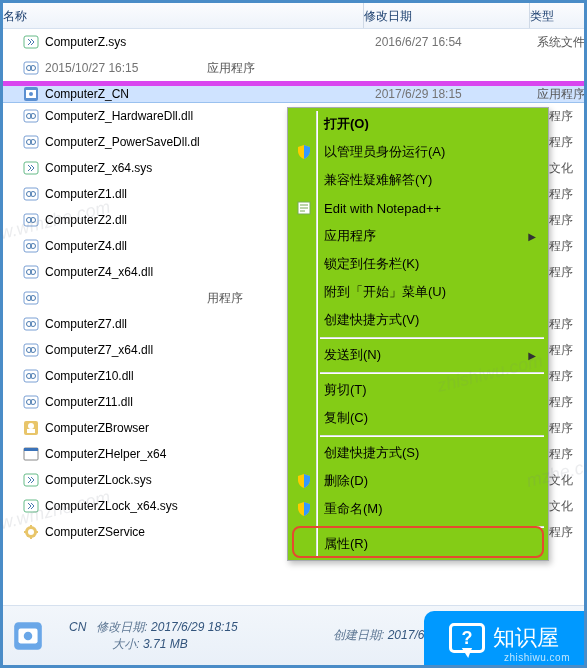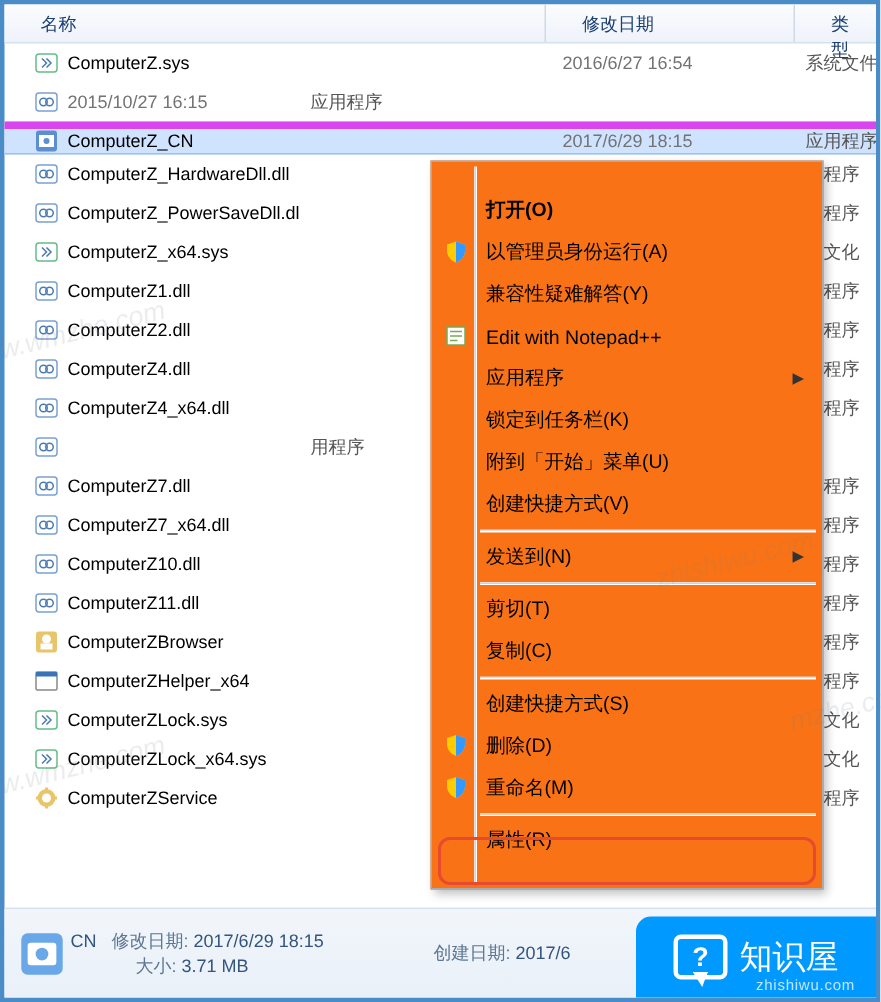--- a/index.html
+++ b/index.html
@@ -1,51 +1,51 @@
 <!DOCTYPE html>
 <html><head>
 <meta charset="utf-8">
 <style>
 * { margin: 0; padding: 0; box-sizing: border-box; font-family: "Microsoft YaHei", Tahoma, sans-serif; }
 body { width: 587px; height: 668px; background: #fff; overflow: hidden; font-size: 12px; position: relative; }
 
 .frame { border: 3px solid #4a8cc7; width: 587px; height: 668px; position: relative; background: #fff; }
 
 .header { display: flex; height: 26px; background: linear-gradient(#fbfcfe,#eef3fa); border-bottom: 1px solid #d6e1ef; color: #1a3e6e; }
-.header .col { padding: 5px 10px 5px 24px; position: relative; }
+.header .col { padding: 5px 10px 5px 0; position: relative; }
 .header .sep { width: 1px; background: #cfd9e6; height: 100%; }
 .c-name { width: 360px; }
 .c-date { width: 165px; }
 .c-type { flex: 1; }
 
 .list { position: relative; }
 .row { display: flex; align-items: center; height: 26px; padding-left: 20px; }
 .row .ico { width: 16px; height: 16px; margin-right: 6px; position: relative; }
 .row .name { flex: 0 0 330px; white-space: nowrap; overflow: hidden; }
 .row .date { flex: 0 0 162px; color: #737373; }
 .row .type { flex: 1; color: #555; white-space: nowrap; overflow: hidden; }
 .row.sel { background: #cfe3ff; border-top: 5px solid #d946ef; border-bottom: 1px solid #9ac1ef; height: 22px; }
 
 .ico svg { width: 16px; height: 16px; display: block; }
 
 .ctx {
   position: absolute; left: 284px; top: 104px; width: 262px;
-  background: #f97316; border: 1px solid #a7abb0; box-shadow: 2px 3px 6px rgba(0,0,0,0.25);
-  padding: 18px 2px; font-size: 13px;
+  background: #84cc16; border: 1px solid #a7abb0; box-shadow: 2px 3px 6px rgba(0,0,0,0.25);
+  padding: 2px 2px; font-size: 13px;
 }
 .ctx .bar { position: absolute; left: 28px; top: 3px; bottom: 3px; width: 1px; background: #dcdfe3; box-shadow: 1px 0 0 #fff; }
 .ctx .item { display: flex; align-items: center; height: 28px; padding: 0 10px 0 34px; position: relative; color: #000; }
 .ctx .item .mi { position: absolute; left: 6px; top: 6px; width: 16px; height: 16px; }
 .ctx .item .arrow { margin-left: auto; font-size: 10px; color: #333; }
 .ctx .div { height: 1px; background: #dcdfe3; margin: 3px 2px 3px 30px; box-shadow: 0 1px 0 #fff; }
 .ctx .hl { position: absolute; border: 2px solid #e64a2f; border-radius: 8px; left: 4px; right: 4px; height: 32px; bottom: 2px; pointer-events: none; }
 
 .footer { position: absolute; left: 0; bottom: 0; width: 100%; height: 60px;
   border-top: 1px solid #d6e1ef; background: linear-gradient(#f2f6fb,#e9f0f8);
-  display: flex; align-items: center; padding: 6px 8px; color: #4b6b93; gap: 2px;
+  display: flex; align-items: center; padding: 6px 8px; color: #4b6b93; gap: 24px; font-style: italic;
 }
 .footer .thumb { width: 34px; height: 34px; }
 .footer .info { flex: 0 0 240px; }
 .footer .lk { color: #5c7693; }
 .footer .v { color: #33557d; }
 .footer .col2 { flex: 1; }
 
 .brand {
   position: absolute; right: 0; bottom: 0; width: 160px; height: 54px;
   background: #0099ff; color: #fff; display: flex; align-items: center; justify-content: center;

